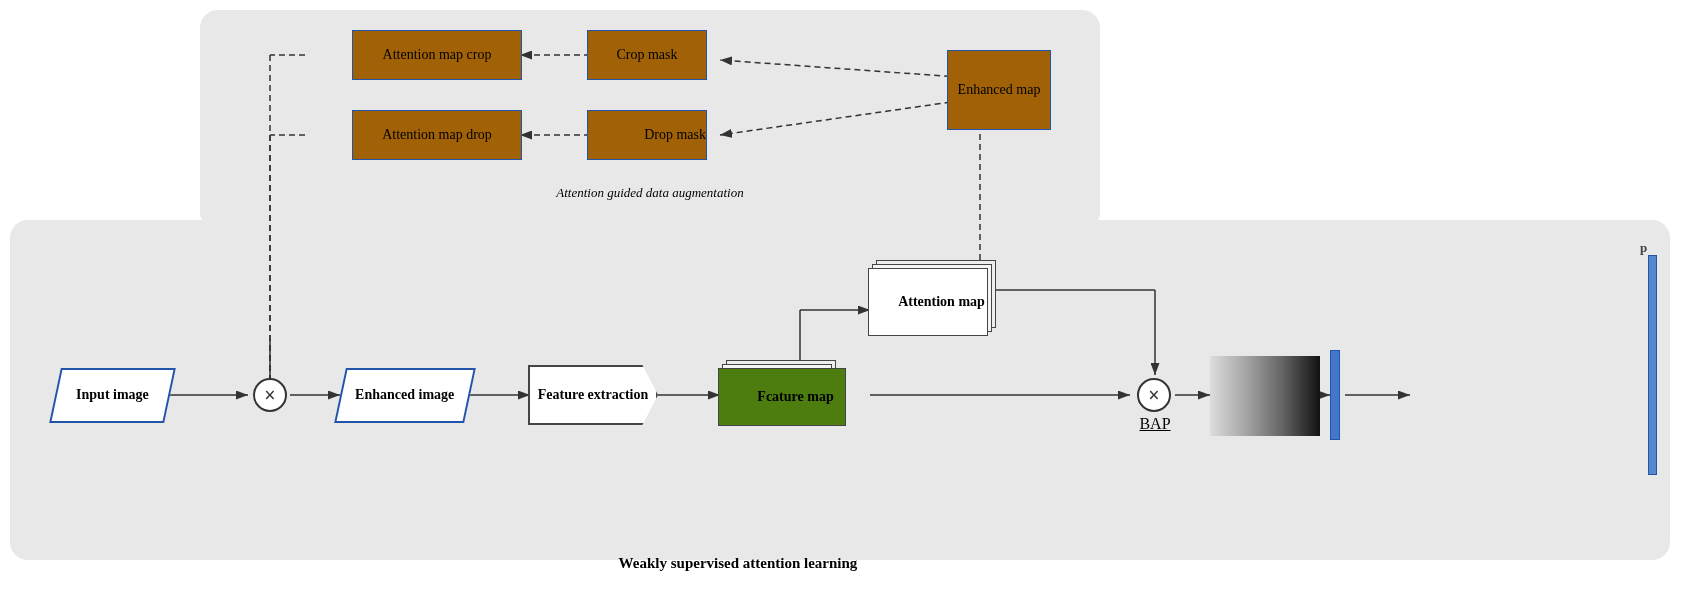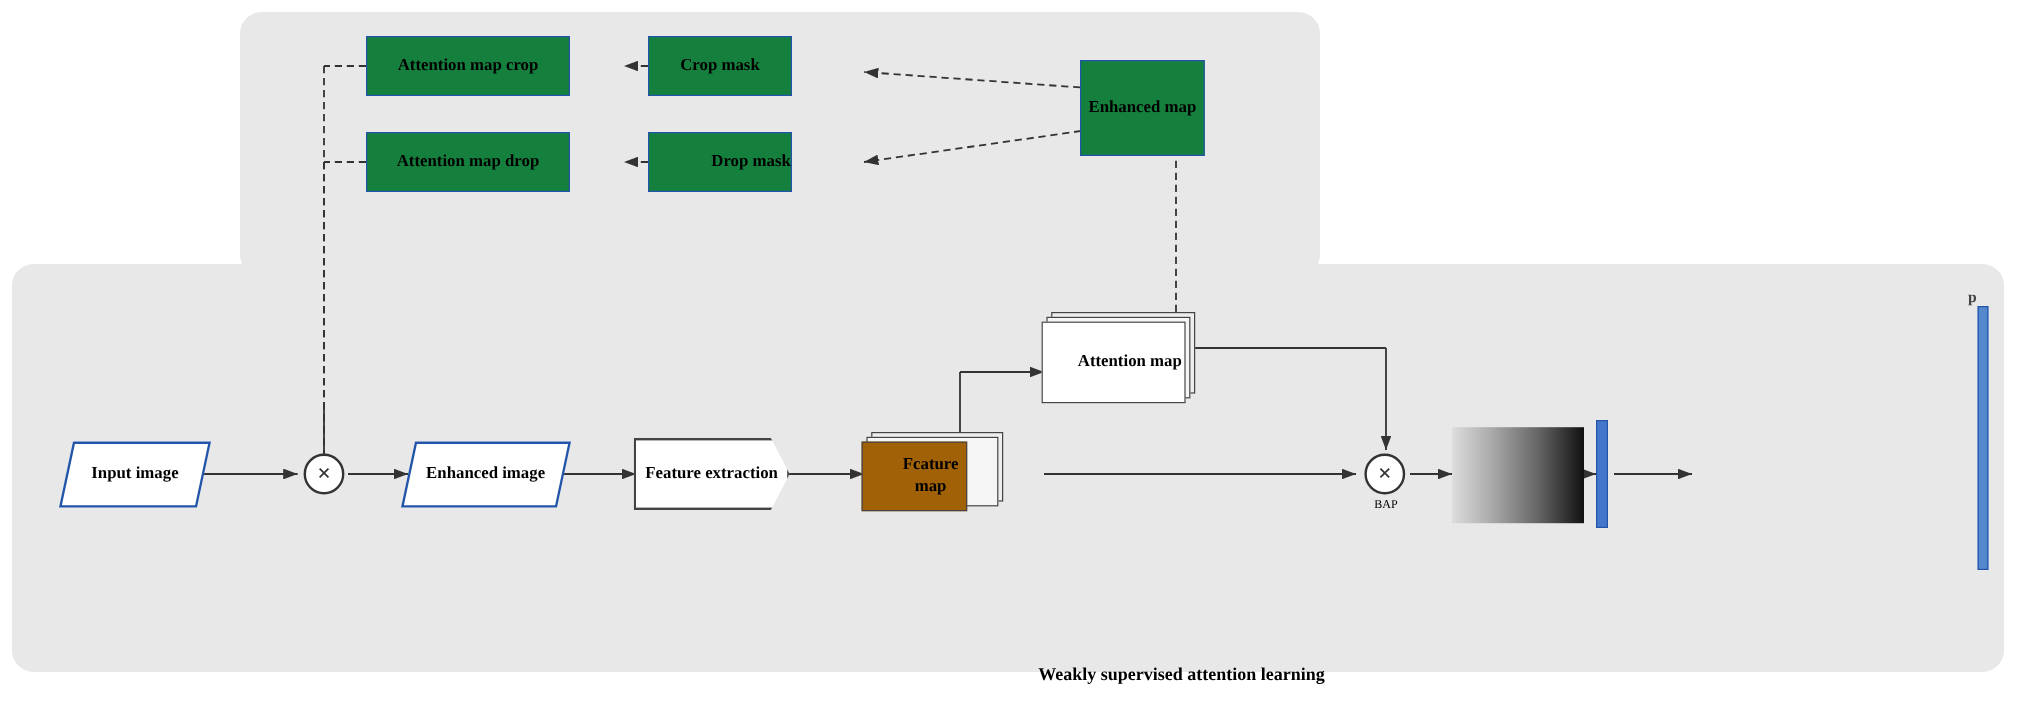--- a/index.html
+++ b/index.html
@@ -35,29 +35,30 @@
       left: 10px;
       width: 1660px;
       height: 340px;
       background: #e8e8e8;
       border-radius: 18px;
     }
 
     
     .box {
       position: absolute;
-      background: #15803d;
+      background: #a16207;
       border: 1.5px solid #2255aa;
       display: flex;
       align-items: center;
       justify-content: center;
       text-align: center;
-      font-weight: bold;
+      font-weight: normal;
       font-size: 14px;
       line-height: 1.3;
+      margin-left: 47px;
     }
 
     .box-parallelogram {
       position: absolute;
       background: #fff;
       border: 2px solid #2255aa;
       display: flex;
       align-items: center;
       justify-content: center;
       text-align: center;
@@ -155,22 +156,23 @@
 
     .p-label {
       position: absolute;
       font-size: 13px;
       font-weight: bold;
       color: #444;
     }
 
     .bap-label {
       position: absolute;
-      font-size: 10px;
-      text-align: center;
+      font-size: 16px;
+      text-align: center;
+      text-decoration: underline;
     }
   </style>
 </head>
 <body>
 
 <div class="diagram-container">
 
   <div class="region-top"></div>
 
   <div class="region-bottom"></div>
@@ -240,41 +242,44 @@
   </div>
 
   <div class="box" style="left: 540px; top: 110px; width: 120px; height: 50px; border-color:#2255aa;justify-content:flex-end;">
     <span>Drop mask</span>
   </div>
 
   <div class="box" style="left: 900px; top: 50px; width: 104px; height: 80px; border-color:#2255aa;">
     <span>Enhanced map</span>
   </div>
 
+  <div class="label" style="left: 340px; top: 185px; width: 620px;">
+    <span>Attention guided data augmentation</span>
+  </div>
 
   <div class="box-parallelogram" style="left: 55px; top: 368px; width: 115px; height: 55px;">
     <span>Input image</span>
   </div>
 
   <div class="circle-mult" style="left: 253px; top: 378px;">
     <span>×</span>
   </div>
 
   <div class="box-parallelogram" style="left: 340px; top: 368px; width: 130px; height: 55px;">
     <span>Enhanced image</span>
   </div>
 
   <div class="box-pentagon" style="left: 528px; top: 365px; width: 130px; height: 60px; border-color:#444;">
     <span>Feature extraction</span>
   </div>
 
   <div class="stack-box" style="left: 718px; top: 360px; width: 120px; height: 70px;">
     <div class="stack-layer" style="top: 0; left: 8px; width: 110px; height: 58px; background:#eee;"></div>
     <div class="stack-layer" style="top: 4px; left: 4px; width: 110px; height: 58px; background:#f5f5f5;"></div>
-    <div class="stack-layer" style="top: 8px; left: 0; width: 88px; height: 58px; background:#a16207; display:flex; align-items:center; justify-content:center; font-weight:bold; font-size:14px; line-height:1.3; text-align:center;">
+    <div class="stack-layer" style="top: 8px; left: 0; width: 128px; height: 58px; background:#4d7c0f; display:flex; align-items:center; justify-content:center; font-weight:bold; font-size:14px; line-height:1.3; text-align:center;">
       <span>Fcature map</span>
     </div>
   </div>
 
   <div class="stack-box" style="left: 868px; top: 260px; width: 130px; height: 80px;">
     <div class="stack-layer" style="top: 0; left: 8px; width: 120px; height: 68px; background:#eee;"></div>
     <div class="stack-layer" style="top: 4px; left: 4px; width: 120px; height: 68px; background:#f5f5f5;"></div>
     <div class="stack-layer" style="top: 8px; left: 0; width: 120px; height: 68px; background:#fff; display:flex; align-items:center; justify-content:center; font-weight:bold; font-size:14px; line-height:1.3; text-align:center;">
       <span>Attention map</span>
     </div>
@@ -294,17 +299,17 @@
   <div class="classifier-line" style="left: 1330px; top: 350px; width: 10px; height: 90px; background:#4477cc;">
   </div>
 
   <div class="p-label" style="left: 1640px; top: 240px;">
     <span>p</span>
   </div>
 
   <div style="position:absolute; left:1648px; top:255px; width:9px; height:220px; background:#5588cc; border:1px solid #2255aa;">
   </div>
 
-  <div class="label-bold" style="left: 404px; top: 555px; width: 700px; text-align: right;">
+  <div class="label-bold" style="left: 388px; top: 555px; width: 700px;">
     <span>Weakly supervised attention learning</span>
   </div>
 
 </div>
 
 </body></html>

